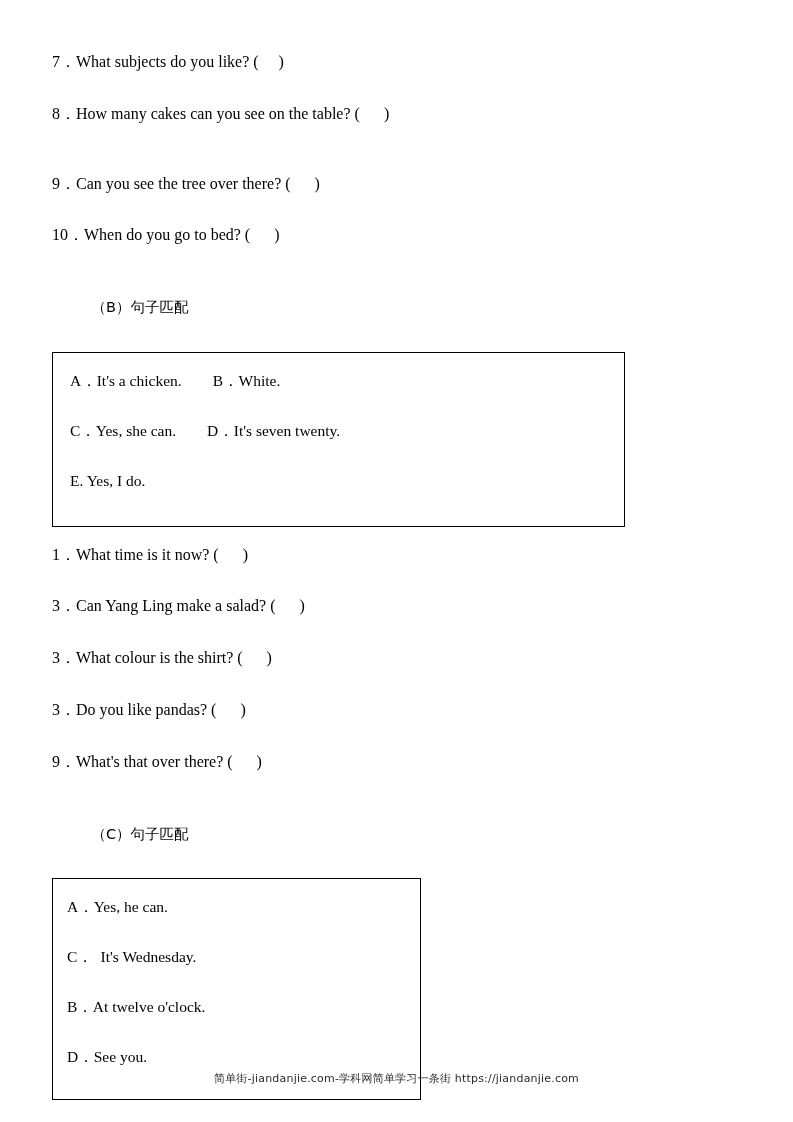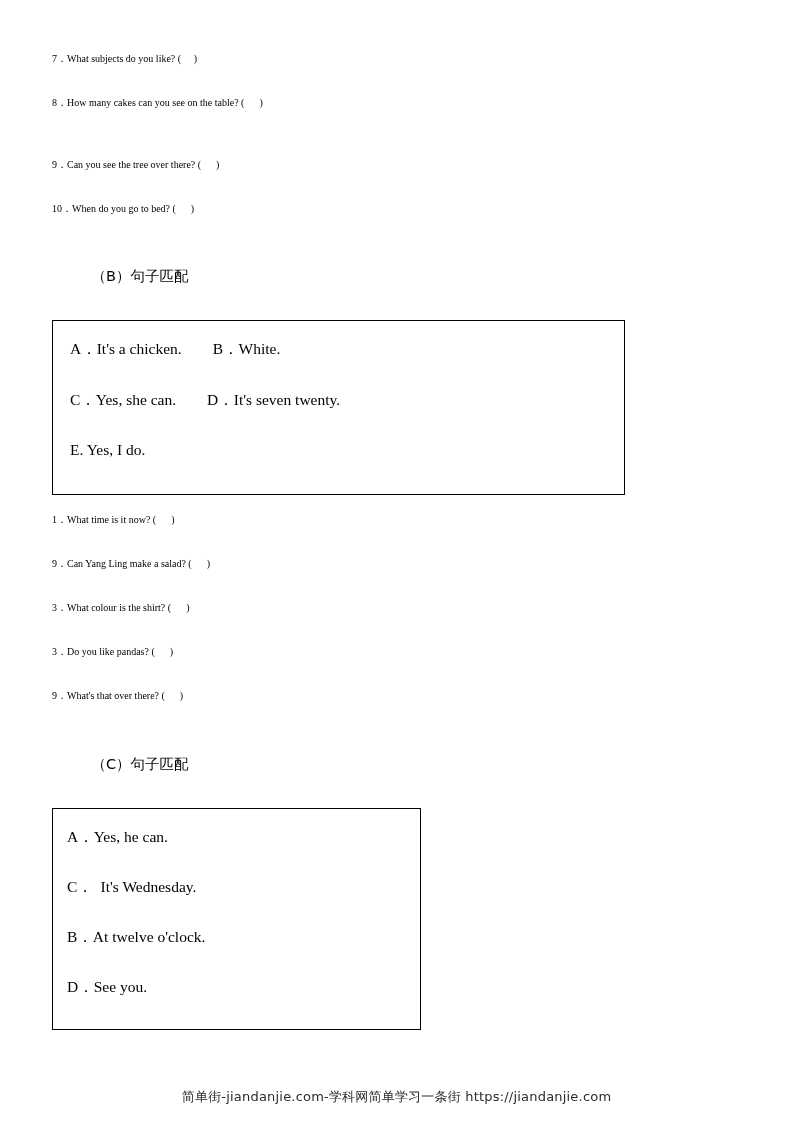--- a/index.html
+++ b/index.html
@@ -16,21 +16,21 @@
     overflow: hidden;
   }
   .page {
     position: relative;
     width: 793px;
     height: 1122px;
     box-sizing: border-box;
     padding: 52px 60px 0 52px;
   }
   .q-line {
-    font-size: 10px;
+    font-size: 16px;
     line-height: 1.3;
     margin: 0 0 31px 0;
     white-space: pre;
   }
   .q-line.gap-big {
     margin-bottom: 49px;
   }
   .section-title {
     font-size: 15.5px;
     line-height: 1.3;
@@ -61,23 +61,23 @@
   .box-line {
     font-size: 15.5px;
     line-height: 1.3;
     margin: 0 0 30px 0;
     white-space: pre;
   }
   .footer {
     position: absolute;
     left: 0;
     right: 0;
-    bottom: 16px;
+    bottom: 36px;
     text-align: center;
-    font-size: 13px;
+    font-size: 11px;
     font-family: "DejaVu Sans", sans-serif;
     color: #2b2b2b;
     letter-spacing: 0.2px;
   }
 </style>
 </head>
 <body>
 
 <div class="page">
 
@@ -90,21 +90,21 @@
     <span class="cn">（B）句子匹配</span>
   </div>
 
   <div class="box box-b">
     <div class="box-line">A．It's a chicken.        B．White.</div>
     <div class="box-line">C．Yes, she can.        D．It's seven twenty.</div>
     <div class="box-line">E. Yes, I do.</div>
   </div>
 
   <div class="q-line">1．What time is it now? (      )</div>
-  <div class="q-line">9．Can Yang Ling make a salad? (      )</div>
+  <div class="q-line">3．Can Yang Ling make a salad? (      )</div>
   <div class="q-line">3．What colour is the shirt? (      )</div>
   <div class="q-line">3．Do you like pandas? (      )</div>
   <div class="q-line">9．What's that over there? (      )</div>
 
   <div class="section-title">
     <span class="cn">（C）句子匹配</span>
   </div>
 
   <div class="box box-c">
     <div class="box-line">A．Yes, he can.</div>

